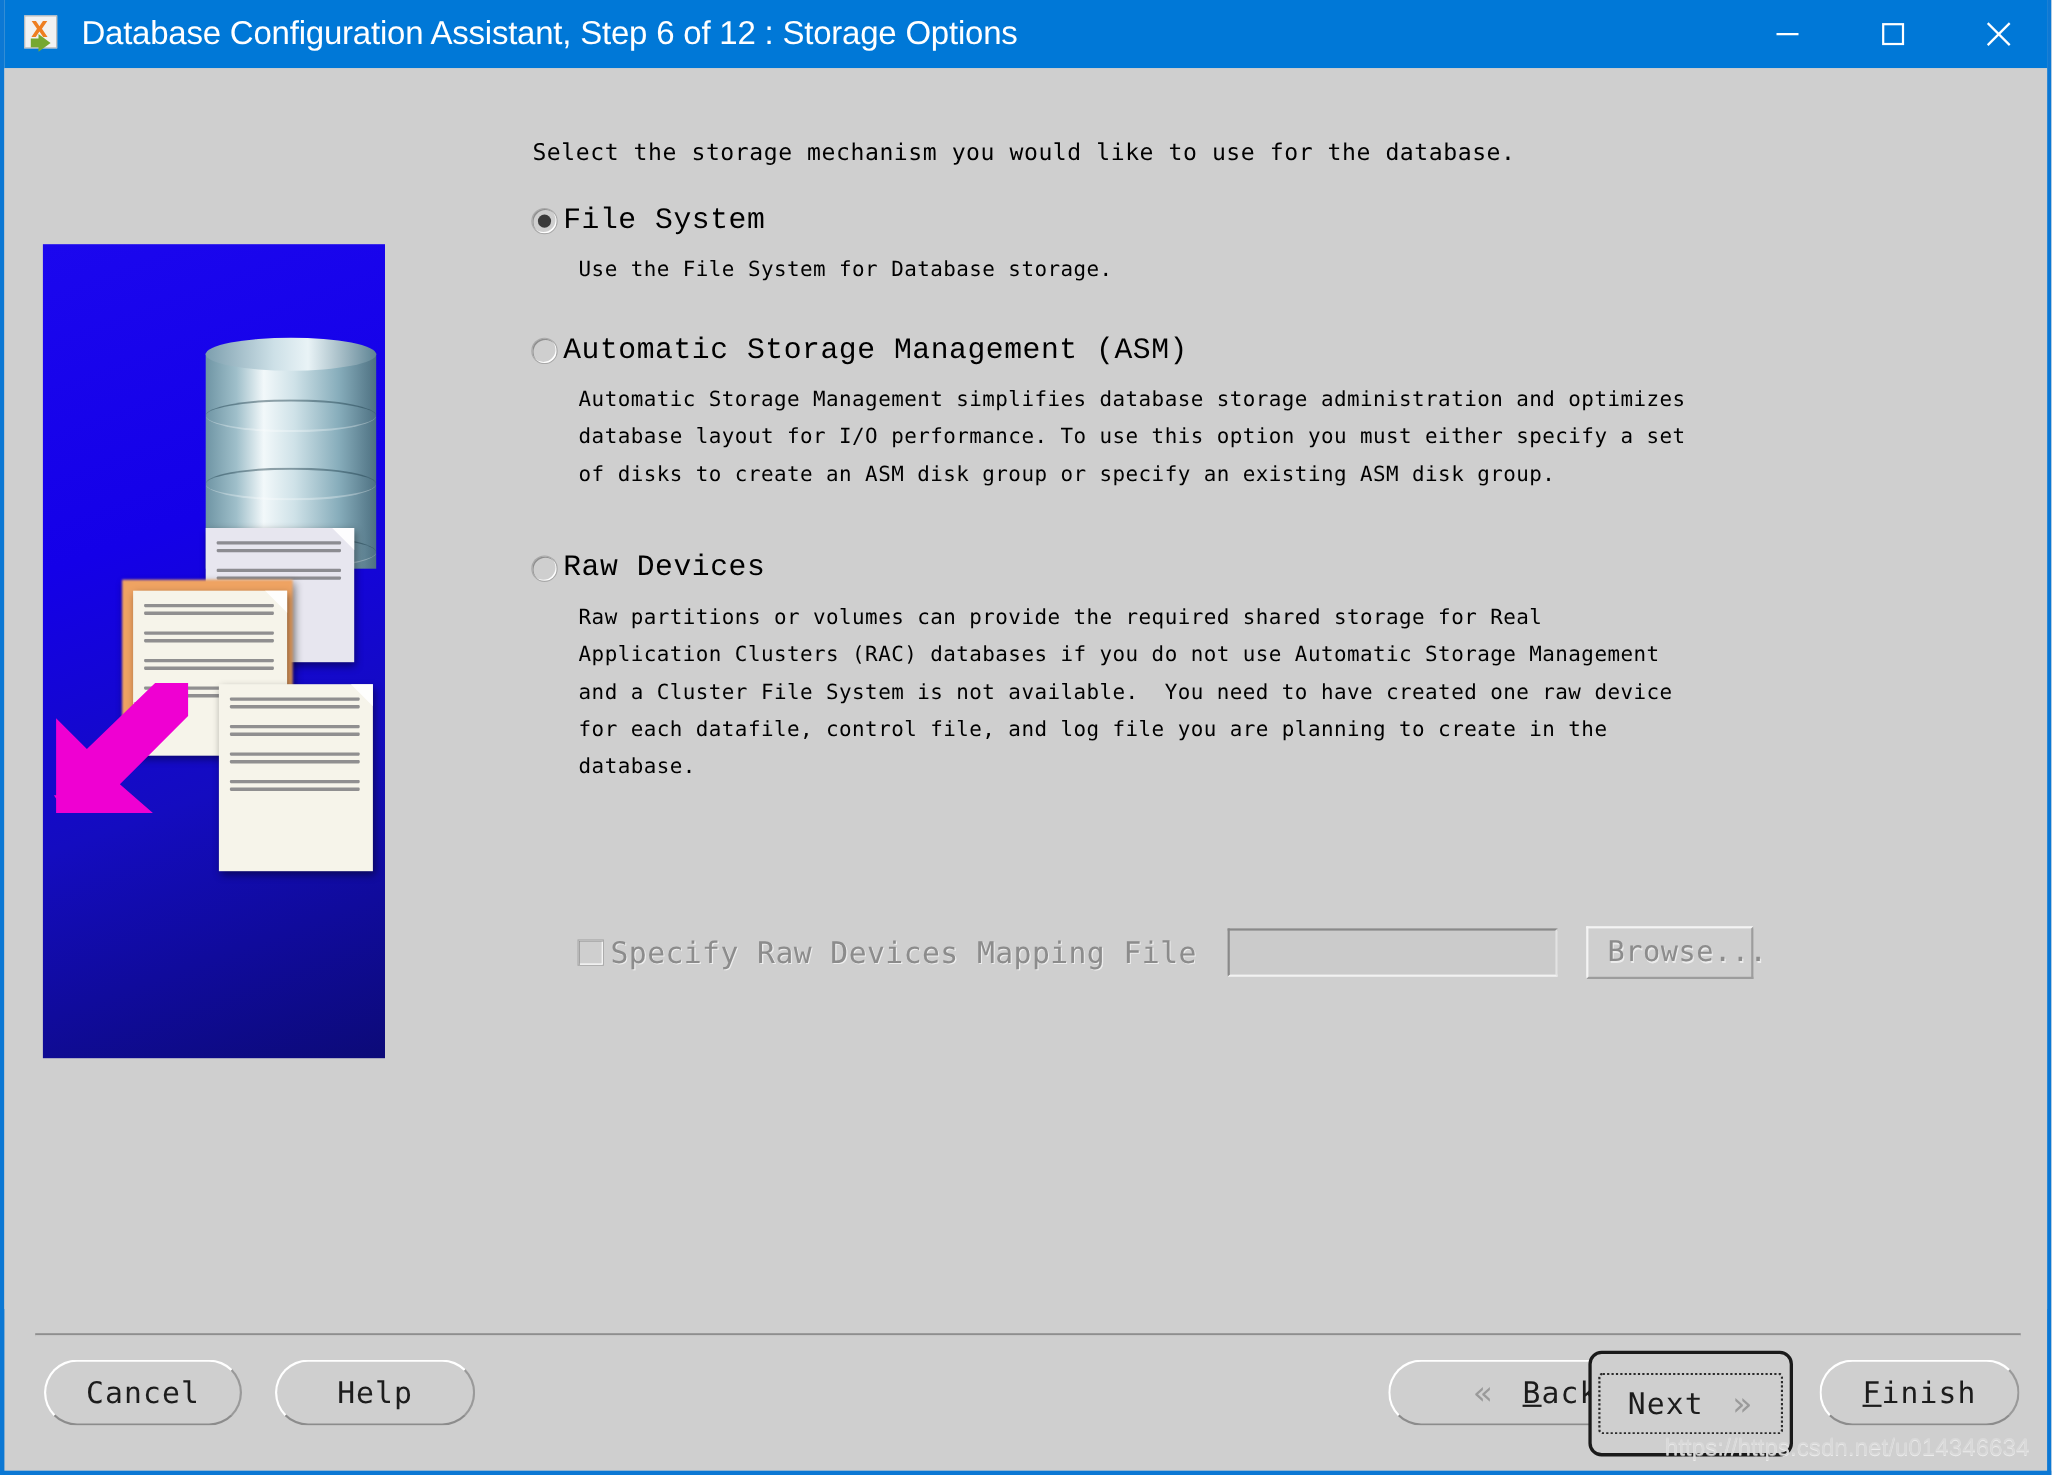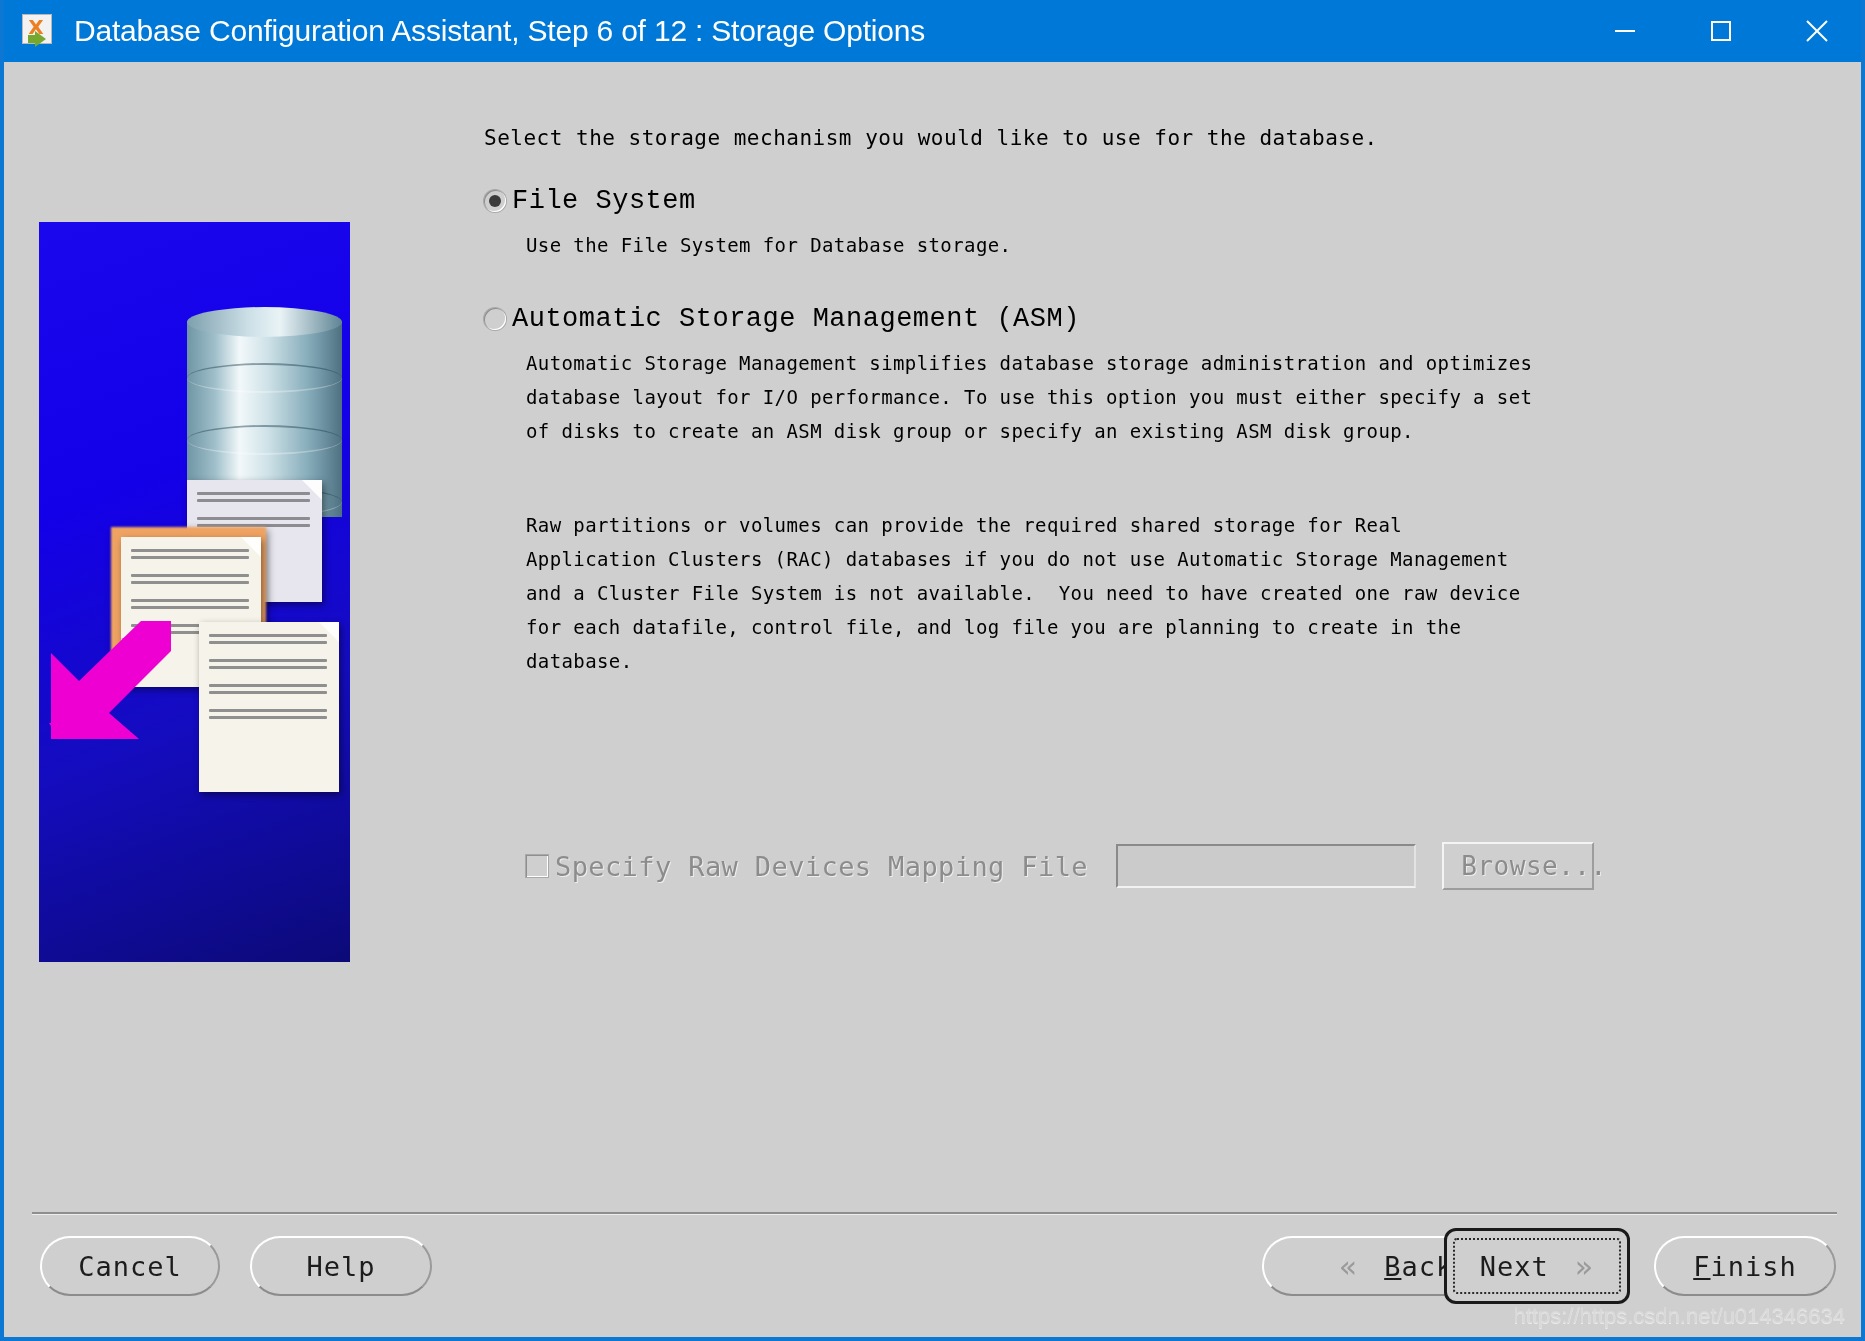--- a/index.html
+++ b/index.html
@@ -367,21 +367,21 @@
     font-family: "DejaVu Sans", sans-serif;
   }
   .btn-back .chev { margin-right: 26px; }
   .btn-next .chev { margin-left: 26px; }
 
   .next-wrap {
     position: absolute;
     left: 1440px;
     top: -8px;
     width: 186px;
-    height: 76px;
+    height: 96px;
     box-sizing: border-box;
     border: 3px solid #1a1a1a;
     border-radius: 12px;
     background: #cfcfcf;
     display: flex;
     align-items: center;
     justify-content: center;
   }
   .btn-next {
     position: relative;
@@ -523,20 +523,24 @@
         <div class="opt-head">
           <div class="radio"></div>
           <div class="opt-label">Automatic Storage Management (ASM)</div>
         </div>
         <div class="opt-desc">Automatic Storage Management simplifies database storage administration and optimizes
 database layout for I/O performance. To use this option you must either specify a set
 of disks to create an ASM disk group or specify an existing ASM disk group.</div>
       </div>
 
       <div class="opt" style="top:438px">
+        <div class="opt-head">
+          <div class="radio"></div>
+          <div class="opt-label">Raw Devices</div>
+        </div>
         <div class="opt-desc">Raw partitions or volumes can provide the required shared storage for Real
 Application Clusters (RAC) databases if you do not use Automatic Storage Management
 and a Cluster File System is not available.  You need to have created one raw device
 for each datafile, control file, and log file you are planning to create in the
 database.</div>
       </div>
 
       <div class="mapping-row">
         <div class="chk"></div>
         <div class="chk-label">Specify Raw Devices Mapping File</div>

